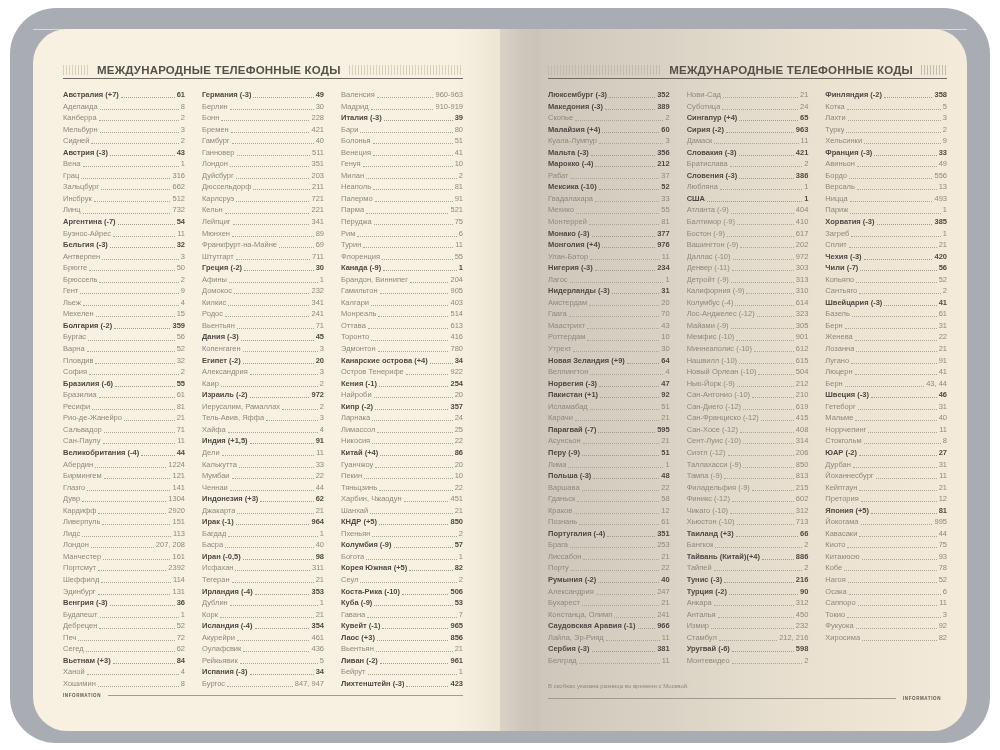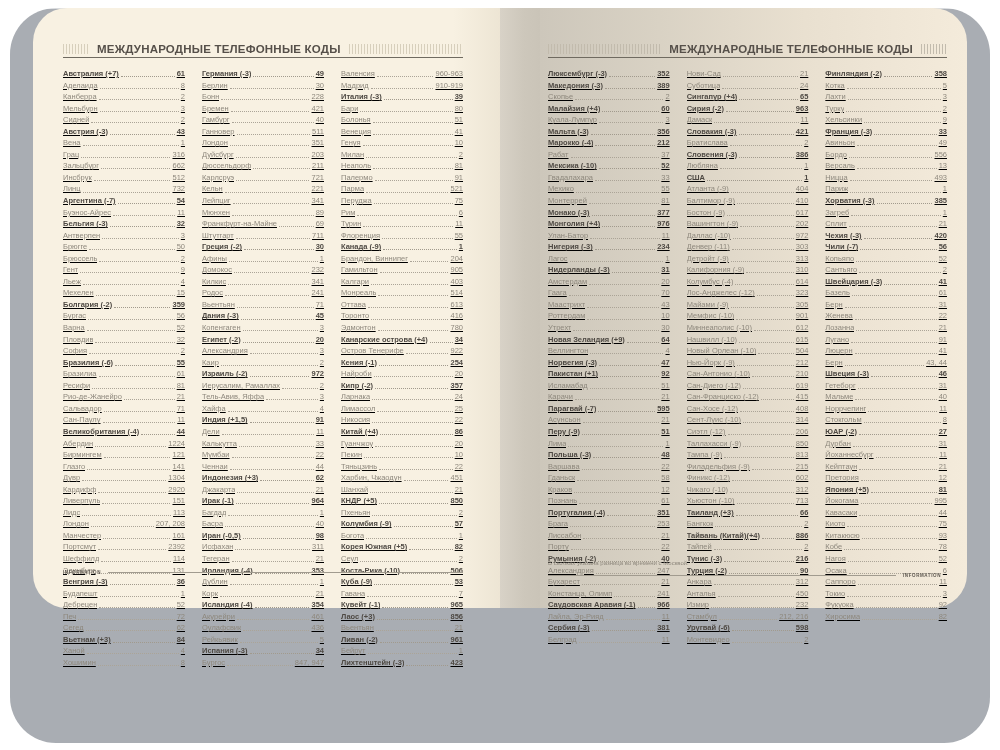--- a/index.html
+++ b/index.html
@@ -1,39 +1,39 @@
 <!DOCTYPE html>
 <html><head>
 <meta charset="utf-8">
 <style>
   html,body{margin:0;padding:0;}
   body{width:1000px;height:750px;position:relative;background:#ffffff;overflow:hidden;
        font-family:"Liberation Sans","DejaVu Sans",sans-serif;}
   .cover{position:absolute;left:10px;top:8px;width:980px;height:735px;background:#a9adb3;border-radius:46px;}
-  .pages{position:absolute;left:33px;top:8px;width:934px;height:600px;display:flex;
+  .pages{position:absolute;left:33px;top:29px;width:934px;height:702px;display:flex;
          box-shadow:inset 0 1px 0 rgba(255,255,255,.55);}
   .page{position:relative;box-sizing:border-box;}
   .page.left{width:467px;border-radius:34px 0 0 34px;
     background:linear-gradient(90deg,#f8f1e2 0%,#f8f1e2 90%,#ede5d4 100%);}
   .spine{width:40px;background:linear-gradient(90deg,#d8d2c7 0%,#cdc7bb 60%,#cac4b8 100%);}
   .page.right{width:427px;border-radius:0 34px 34px 0;
     background:linear-gradient(90deg,#cdc7bb 0%,#d9d2c4 28%,#e9e0d0 62%,#f4ebdb 100%);}
   .page.left{padding:34px 37px 0 30px;}
   .page.right{padding:34px 20px 0 8px;}
 
   .hdr{display:flex;align-items:center;height:13px;}
   .hdr h1{font-size:11.5px;font-weight:700;color:#56504a;letter-spacing:.2px;margin:0;white-space:nowrap;}
   .hatch{height:10px;background:repeating-linear-gradient(90deg,#d7cfbc 0 1px,rgba(0,0,0,0) 1px 3px);}
   .page.right .hatch{background:repeating-linear-gradient(90deg,#c2bbad 0 1px,rgba(0,0,0,0) 1px 3px);}
   .hatch.cap{width:26px;}
   .hatch.fill{flex:1;}
   .hdr .gap{width:8px;}
   .rule{height:1.5px;background:#6f6a60;margin:1.5px 0 10px;}
 
-  .cols{display:grid;grid-template-columns:repeat(3,1fr);column-gap:17px;text-decoration:underline;}
+  .cols{display:grid;grid-template-columns:repeat(3,1fr);column-gap:17px;}
   .col{min-width:0;}
   .row{display:flex;align-items:baseline;height:11.55px;font-size:7.5px;line-height:11.55px;
        color:#8e887d;white-space:nowrap;}
   .row .nm{overflow:hidden;}
   .row .lead{flex:1 1 auto;min-width:3px;height:0;border-bottom:1px dotted #aba497;
              align-self:flex-end;margin:0 2px 2.5px 2px;}
   .row .cd{}
   .row.b{color:#4e4943;font-weight:700;}
   .row.b .lead{border-bottom-color:#a19a8d;}
 

